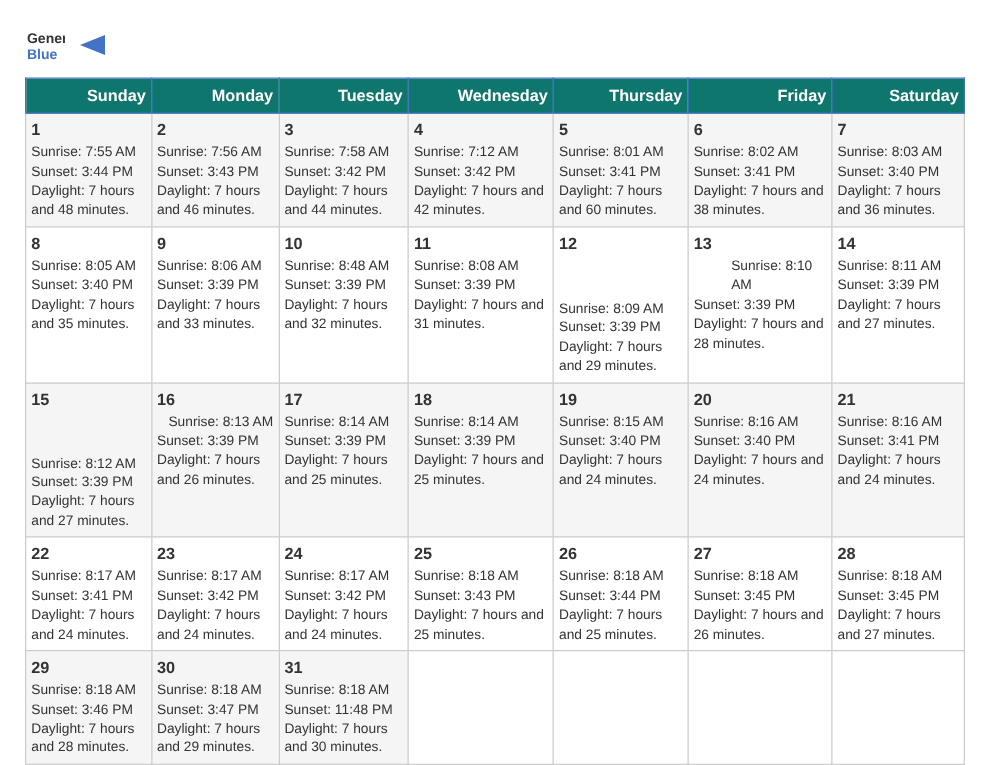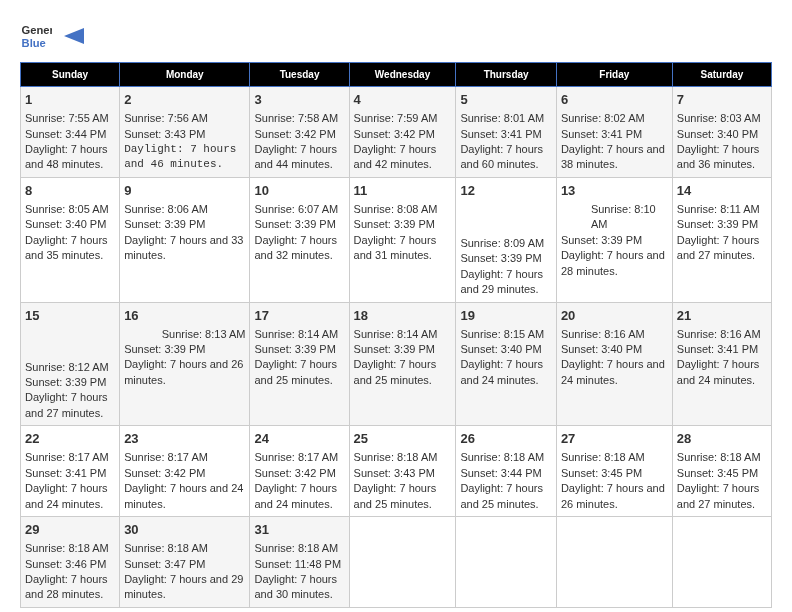--- a/index.html
+++ b/index.html
@@ -36,25 +36,25 @@
     .subtitle {
       font-size: 16px;
       color: #555;
     }
     table {
       width: 100%;
       border-collapse: collapse;
       font-size: 11px;
     }
     thead tr th {
-      background-color: #000000;
+      background-color: #0f766e;
       color: #fff;
       padding: 6px 4px;
-      text-align: center;
-      font-size: 10px;
+      text-align: right;
+      font-size: 13px;
       font-weight: bold;
       border: 1px solid #4472C4;
     }
     tbody tr td {
       border: 1px solid #ccc;
       vertical-align: top;
       padding: 4px;
       background: #fff;
       color: #333;
       line-height: 1.4;
@@ -113,31 +113,31 @@
         <td>
           <span class="day-num">1</span>
           <span style="display: block;">Sunrise: 7:55 AM</span>
           <span style="display: block;">Sunset: 3:44 PM</span>
           <span style="display: block;">Daylight: 7 hours and 48 minutes.</span>
         </td>
         <td>
           <span class="day-num">2</span>
           <span style="display: block;">Sunrise: 7:56 AM</span>
           <span style="display: block;">Sunset: 3:43 PM</span>
-          <span style="display: block; font-family: Liberation Mono, monospace;">Daylight: 7 hours and 46 minutes.</span>
+          <span style="display: block;">Daylight: 7 hours and 46 minutes.</span>
         </td>
         <td>
           <span class="day-num">3</span>
           <span style="display: block;">Sunrise: 7:58 AM</span>
           <span style="display: block;">Sunset: 3:42 PM</span>
           <span style="display: block;">Daylight: 7 hours and 44 minutes.</span>
         </td>
         <td>
           <span class="day-num">4</span>
-          <span style="display: block;">Sunrise: 7:59 AM</span>
+          <span style="display: block;">Sunrise: 7:12 AM</span>
           <span style="display: block;">Sunset: 3:42 PM</span>
           <span style="display: block;">Daylight: 7 hours and 42 minutes.</span>
         </td>
         <td>
           <span class="day-num">5</span>
           <span style="display: block;">Sunrise: 8:01 AM</span>
           <span style="display: block;">Sunset: 3:41 PM</span>
           <span style="display: block;">Daylight: 7 hours and 60 minutes.</span>
         </td>
         <td>
@@ -161,21 +161,21 @@
           <span style="display: block;">Daylight: 7 hours and 35 minutes.</span>
         </td>
         <td>
           <span class="day-num">9</span>
           <span style="display: block;">Sunrise: 8:06 AM</span>
           <span style="display: block;">Sunset: 3:39 PM</span>
           <span style="display: block;">Daylight: 7 hours and 33 minutes.</span>
         </td>
         <td>
           <span class="day-num">10</span>
-          <span style="display: block;">Sunrise: 6:07 AM</span>
+          <span style="display: block;">Sunrise: 8:48 AM</span>
           <span style="display: block;">Sunset: 3:39 PM</span>
           <span style="display: block;">Daylight: 7 hours and 32 minutes.</span>
         </td>
         <td>
           <span class="day-num">11</span>
           <span style="display: block;">Sunrise: 8:08 AM</span>
           <span style="display: block;">Sunset: 3:39 PM</span>
           <span style="display: block;">Daylight: 7 hours and 31 minutes.</span>
         </td>
         <td>

